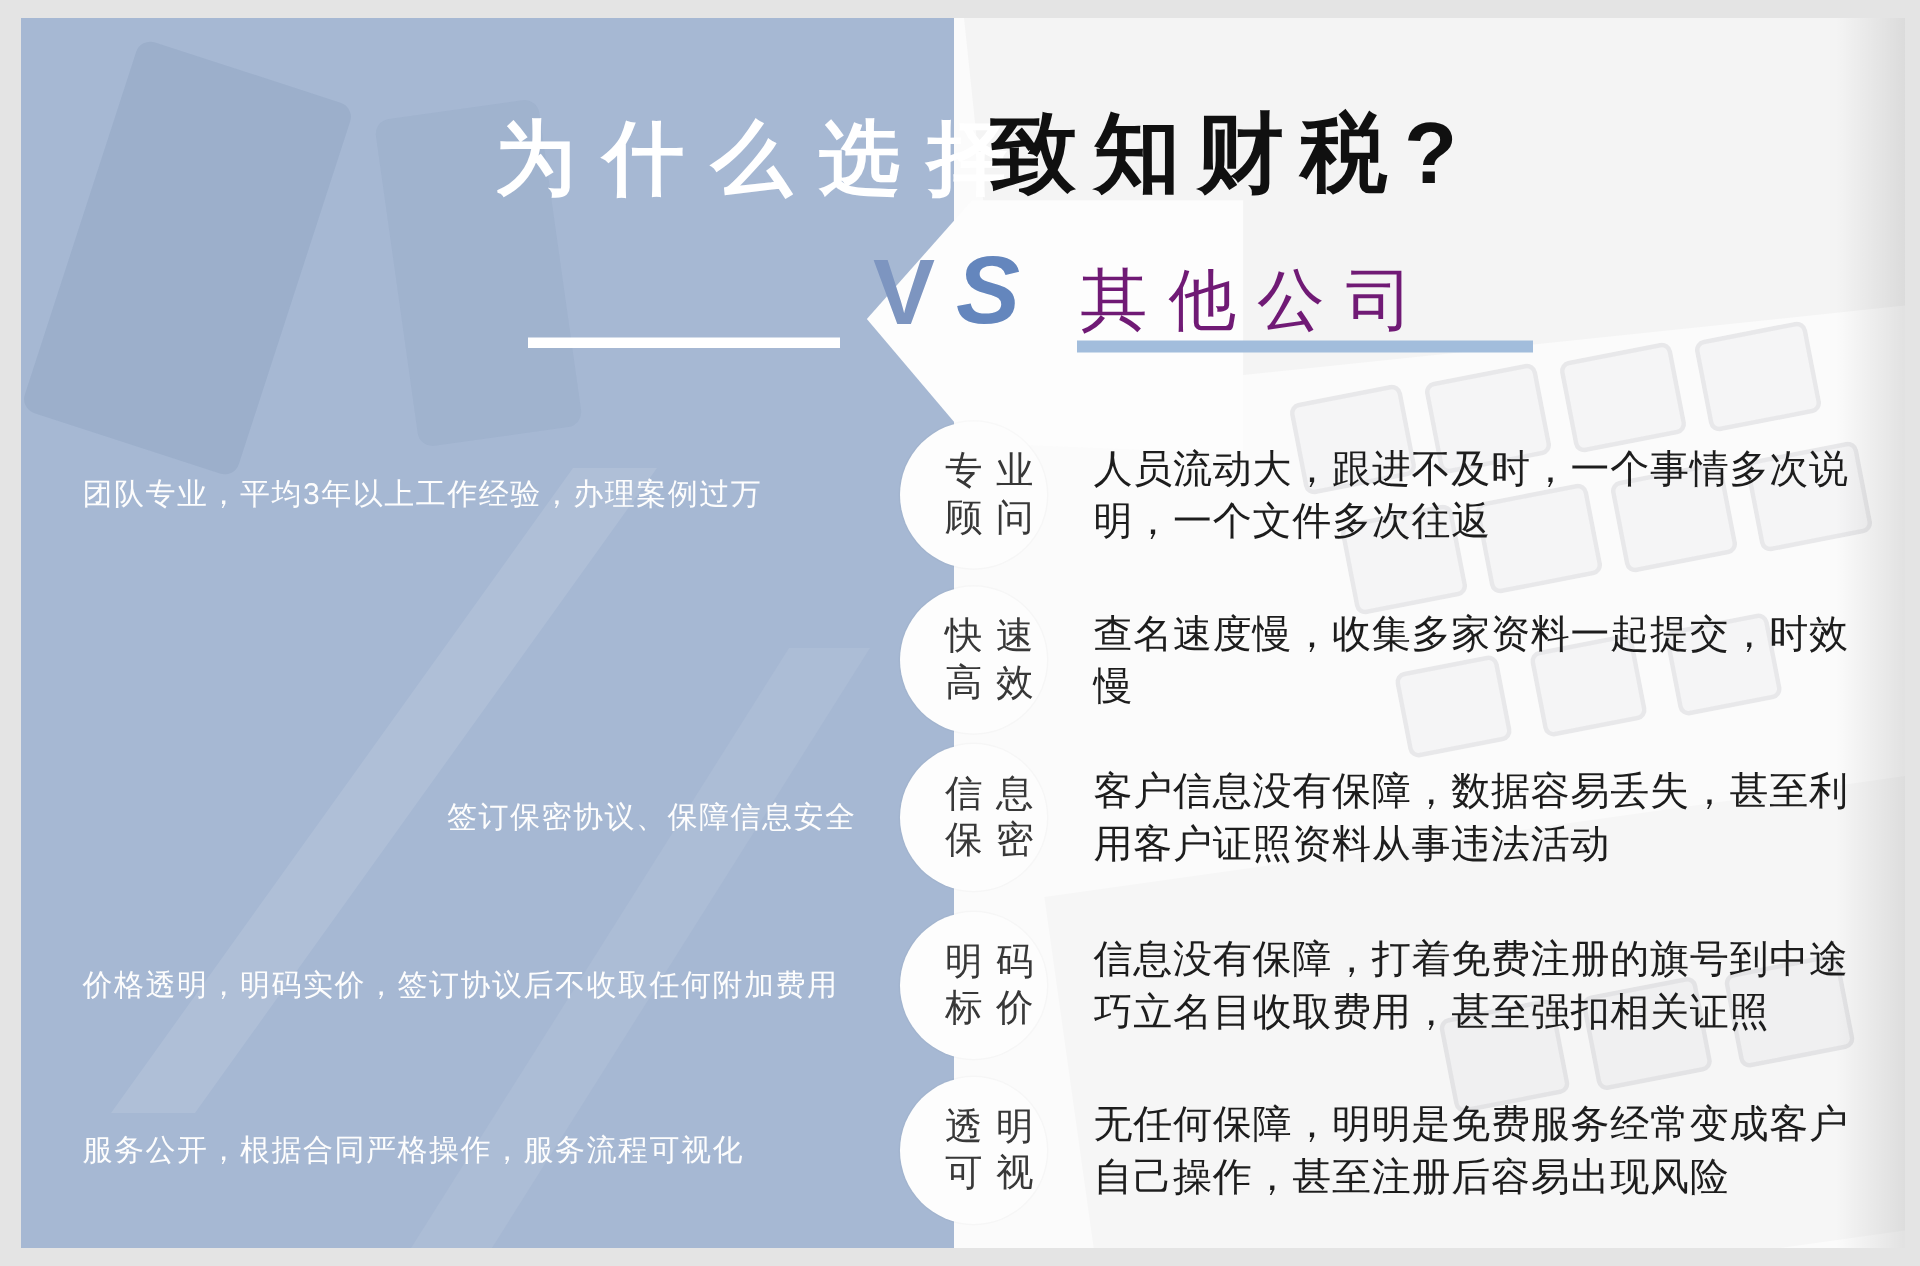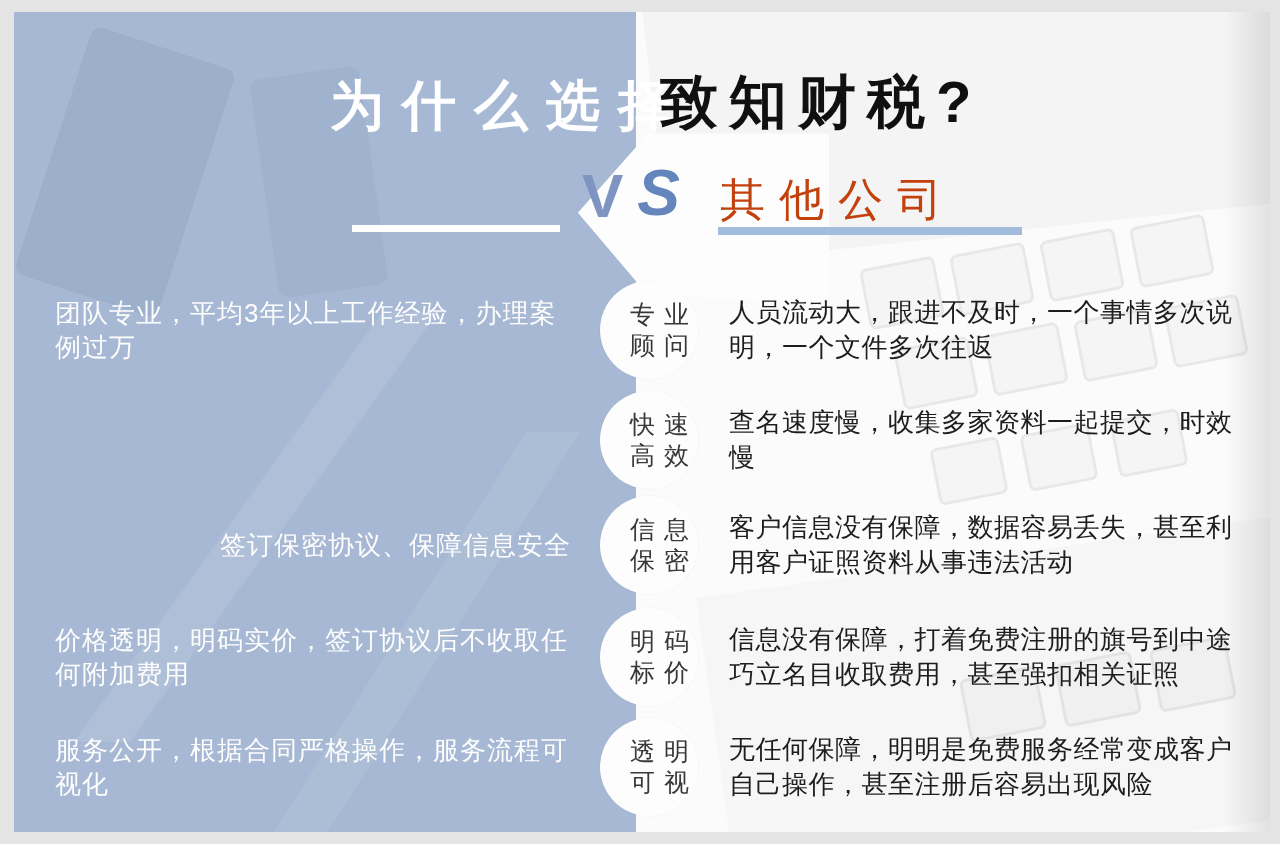--- a/index.html
+++ b/index.html
@@ -47,28 +47,28 @@
   .vs-wrap{position:absolute;left:568px;top:148px;display:flex;align-items:flex-start;}
   .vs-v{font-size:62px;font-weight:600;color:#7d95c0;letter-spacing:0;}
   .vs-s{font-size:64px;font-weight:700;font-style:italic;color:#6486bd;margin-left:14px;margin-top:-4px;}
   .versus-left{
     position:absolute;left:341px;top:166px;
     font-size:41px;font-weight:400;color:#ffffff;letter-spacing:13px;white-space:nowrap;
   }
   .underline-left{position:absolute;left:338px;top:213px;width:208px;height:7px;background:#ffffff;}
   .versus-right{
     position:absolute;left:706px;top:158px;
-    font-size:45px;font-weight:400;color:#c2410c;letter-spacing:14px;white-space:nowrap;
+    font-size:45px;font-weight:400;color:#701a75;letter-spacing:14px;white-space:nowrap;
   }
   .underline-right{position:absolute;left:704px;top:215px;width:304px;height:8px;background:#a2bddc;}
   
   .row{position:absolute;left:0;width:100%;height:110px;}
   .cell-left{
     position:absolute;left:41px;top:50%;transform:translateY(-50%);width:516px;
-    font-size:26px;line-height:34px;color:#fdfdfd;letter-spacing:1px;text-align:left;
+    font-size:20px;line-height:34px;color:#fdfdfd;letter-spacing:1px;text-align:left;
   }
   .row.align-right .cell-left{text-align:right;}
   .badge{
     position:absolute;left:586px;top:50%;transform:translateY(-50%);
     width:98px;height:98px;border-radius:50%;background:#fdfdfd;
     display:flex;flex-direction:column;align-items:flex-end;justify-content:center;
     box-shadow:0 0 0 1px rgba(0,0,0,0.02);
   }
   .badge-line{
     font-size:25px;line-height:31px;color:#383838;font-weight:500;

